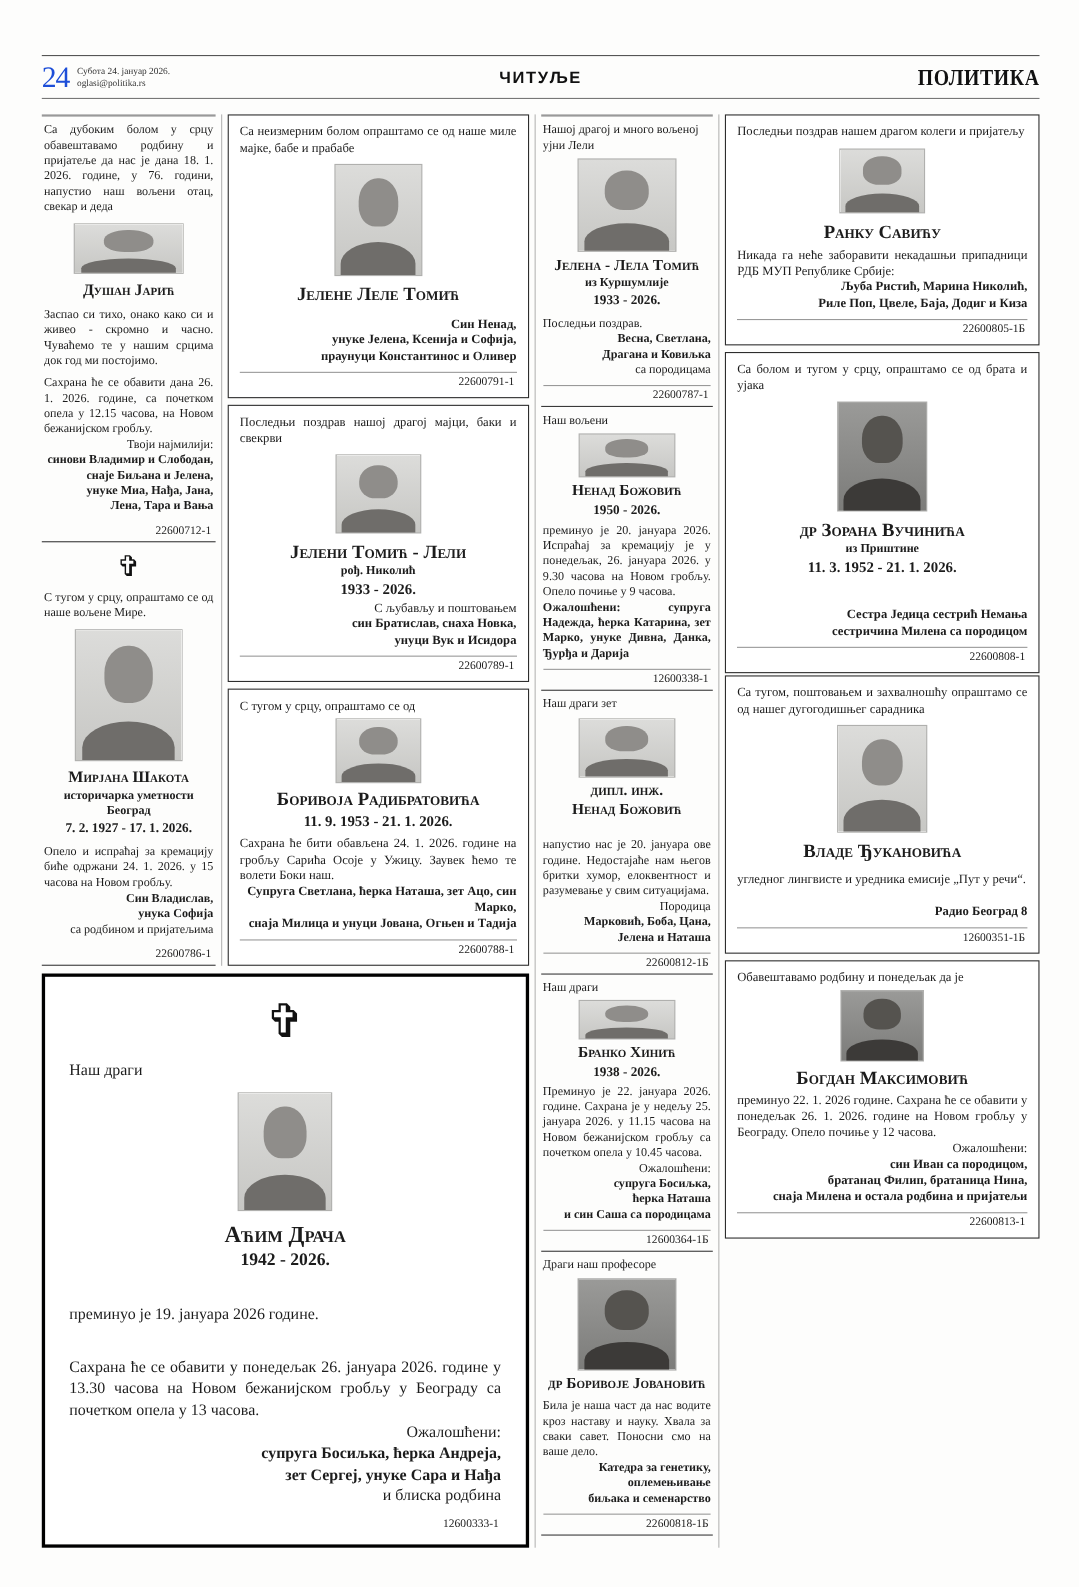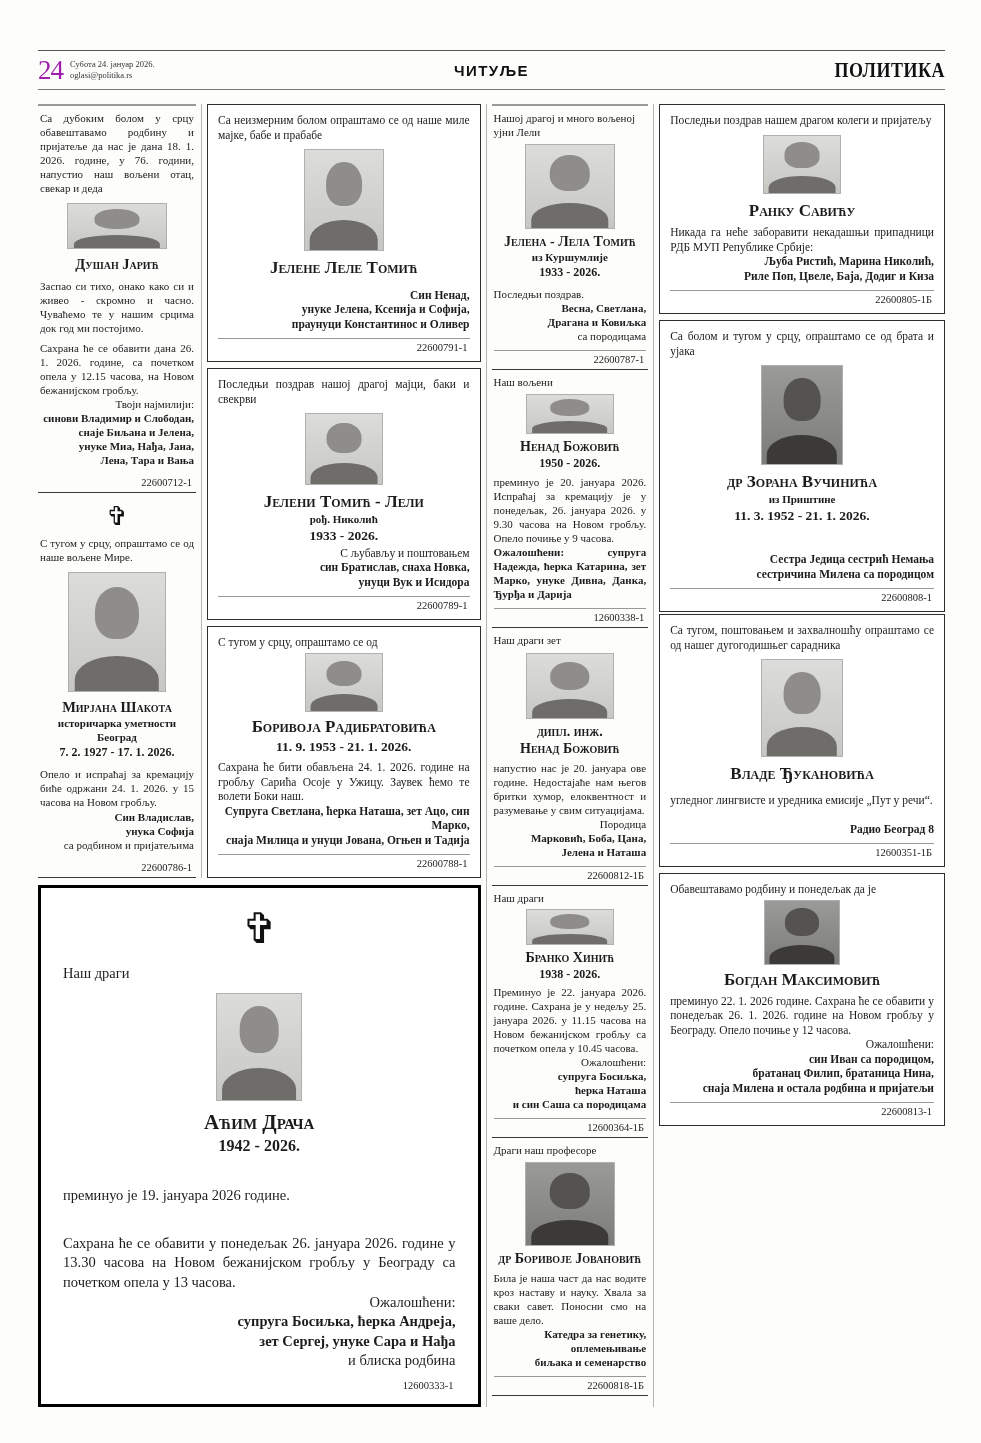--- a/index.html
+++ b/index.html
@@ -2,21 +2,21 @@
 <html><head>
 <meta charset="utf-8">
 <style>
   * { margin:0; padding:0; box-sizing:border-box; }
   html,body { background:#f2f2f0; }
   body { width:981px; height:1443px; position:relative; font-family:"Liberation Serif", serif; color:#1c1c1c; }
   .sheet { position:absolute; inset:0; background:#fdfdfc; }
 
   
   .masthead-bar { position:absolute; left:38px; right:36px; top:50px; border-top:1px solid #555; border-bottom:1px solid #777; height:40px; display:flex; align-items:center; }
-  .pageno { font-size:27px; font-weight:400; letter-spacing:-1px; color:#a21caf; }
+  .pageno { font-size:27px; font-weight:400; letter-spacing:-1px; color:#1d4ed8; }
   .dateblock { margin-left:7px; font-size:8.5px; line-height:1.3; color:#333; }
   .section-title { position:absolute; left:0; right:0; text-align:center; font-family:"Liberation Sans", sans-serif; font-weight:bold; font-size:15px; letter-spacing:1.5px; color:#111; }
   .masthead-logo { margin-left:auto; font-weight:bold; font-size:18px; letter-spacing:0.5px; transform:scaleY(1.15); color:#111; z-index:2; }
 
   
   .page-body { position:absolute; left:38px; right:36px; top:104px; display:flex; }
   .vdiv { width:1px; background:#b5b5b5; margin:0 5px; }
   .super-left { width:452px; display:flex; flex-direction:column; }
   .top-row { display:flex; height:774px; }
   .colA { width:158px; display:flex; flex-direction:column; }
@@ -223,21 +223,21 @@
           <div class="sig-line c" style="text-align:justify;">Ожалошћени: супруга Надежда, ћерка Катарина, зет Марко, унуке Дивна, Данка, Ђурђа и Дарија</div>
         </div>
         <div class="id-row">12600338-1</div>
       </div>
 
       <div class="obit ruled c3-b3">
         <div class="hdr">Наш драги зет</div>
         <div class="photo" style="width:86px;height:106px;margin:6px auto 4px auto;"></div>
         <div class="name">дипл. инж.</div>
         <div class="name" style="margin-top:0;">Ненад Божовић</div>
-        <div class="bodytext" style="margin-top:4px;">напустио нас је 20. јануара ове године. Недостајаће нам његов бритки хумор, елоквентност и разумевање у свим ситуацијама.</div>
+        <div class="bodytext" style="margin-top:16px;">напустио нас је 20. јануара ове године. Недостајаће нам његов бритки хумор, елоквентност и разумевање у свим ситуацијама.</div>
         <div class="sig">
           <div class="sig-line plain">Породица</div>
           <div class="sig-line">Марковић, Боба, Цана,</div>
           <div class="sig-line">Јелена и Наташа</div>
         </div>
         <div class="id-row">22600812-1Б</div>
       </div>
 
       <div class="obit ruled c3-b4">
         <div class="hdr">Наш драги</div>

